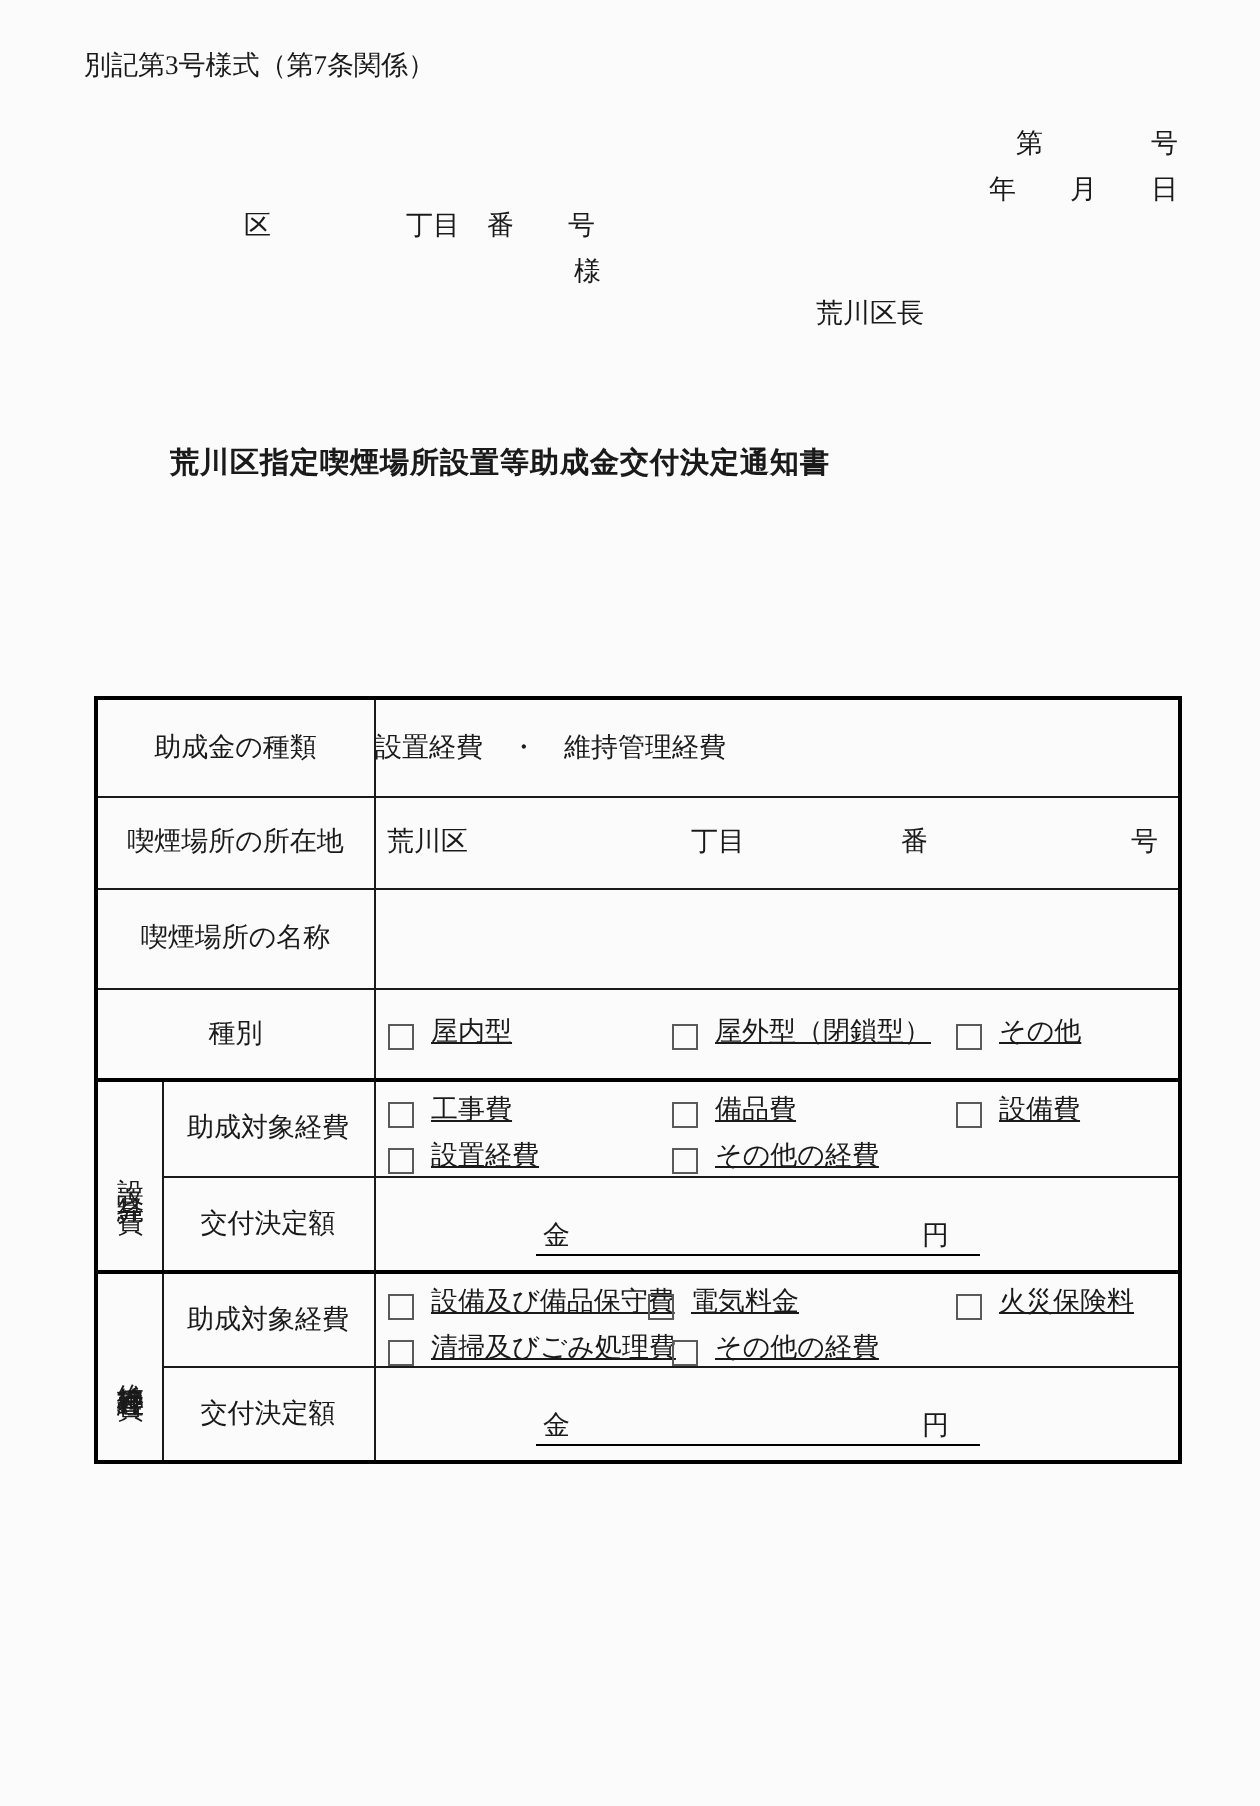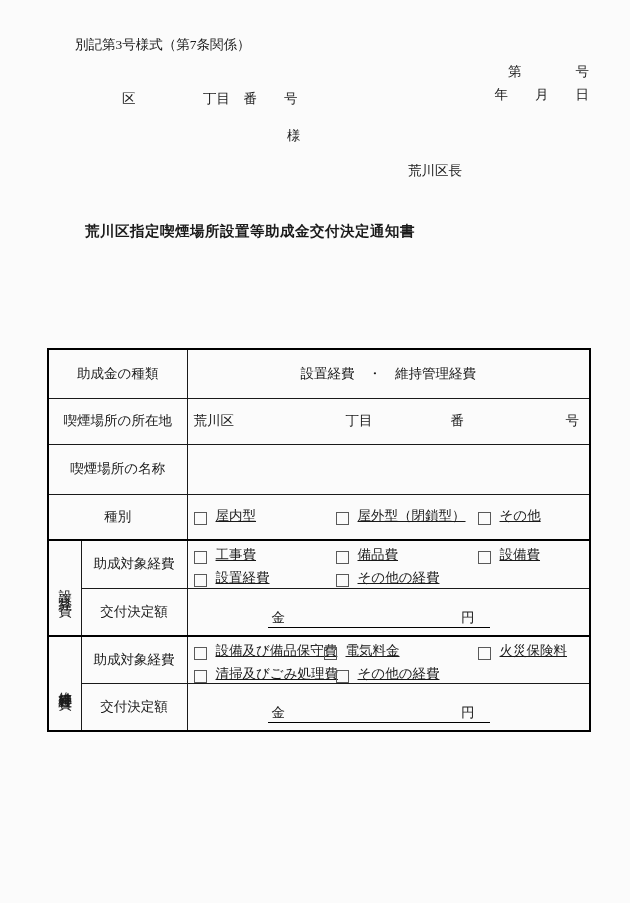--- a/index.html
+++ b/index.html
@@ -32,21 +32,21 @@
   tr.thick td{border-top:2px solid #000;}
   td.sub{border-top:1px solid #8a8a8a;}
   td.presub{border-bottom:1px solid #8a8a8a;}
   td.lbl{text-align:center;}
   td.vlbl{
     writing-mode:vertical-rl;text-orientation:upright;
     text-align:center;letter-spacing:5px;
   }
   td.vlbl.tight{letter-spacing:1px;}
   td.cnt{position:relative;}
-  .cnt-center{text-align:center;}
+  .cnt-center{text-align:left;}
   .fieldspan{position:absolute;top:50%;transform:translateY(-50%);white-space:pre;}
   .optrow{position:absolute;left:0;right:0;height:20px;}
   .optrow.single{top:50%;transform:translateY(-50%);}
   .opt{position:absolute;top:0;display:flex;align-items:flex-end;white-space:pre;text-decoration:underline;}
   .cb{
     display:inline-block;width:11px;height:11px;
     border:1px solid #5a5a5a;background:transparent;
     margin-right:9px;flex:0 0 auto;
   }
   .amount{
@@ -55,31 +55,31 @@
     display:flex;justify-content:space-between;
     padding:0 4px;box-sizing:border-box;
   }
   .amount .yen{margin-right:11px;}
 </style>
 </head>
 <body>
 
 <div class="page">
 
-  <div class="abs" style="left:42px;top:36px;margin-left:33px;">別記第3号様式（第7条関係）</div>
+  <div class="abs" style="left:42px;top:24px;">別記第3号様式（第7条関係）</div>
 
   <div class="abs" style="right:41px;top:63px;text-align:right;">第　　　　号</div>
 
   <div class="abs" style="right:41px;top:86px;text-align:right;">年　　月　　日</div>
 
-  <div class="abs" style="left:122px;top:90px;font-family:Liberation Serif, serif;">区　　　　　丁目　番　　号</div>
+  <div class="abs" style="left:122px;top:104px;font-family:Liberation Serif, serif;">区　　　　　丁目　番　　号</div>
 
   <div class="abs" style="left:287px;top:127px;">様</div>
 
-  <div class="abs" style="left:408px;top:162px;">荒川区長</div>
+  <div class="abs" style="left:408px;top:148px;">荒川区長</div>
 
   <div class="abs doc-title">荒川区指定喫煙場所設置等助成金交付決定通知書</div>
 
 
   <table class="form">
     <colgroup>
       <col style="width:33px">
         <col style="width:106px">
         <col style="width:403px">
     </colgroup>

